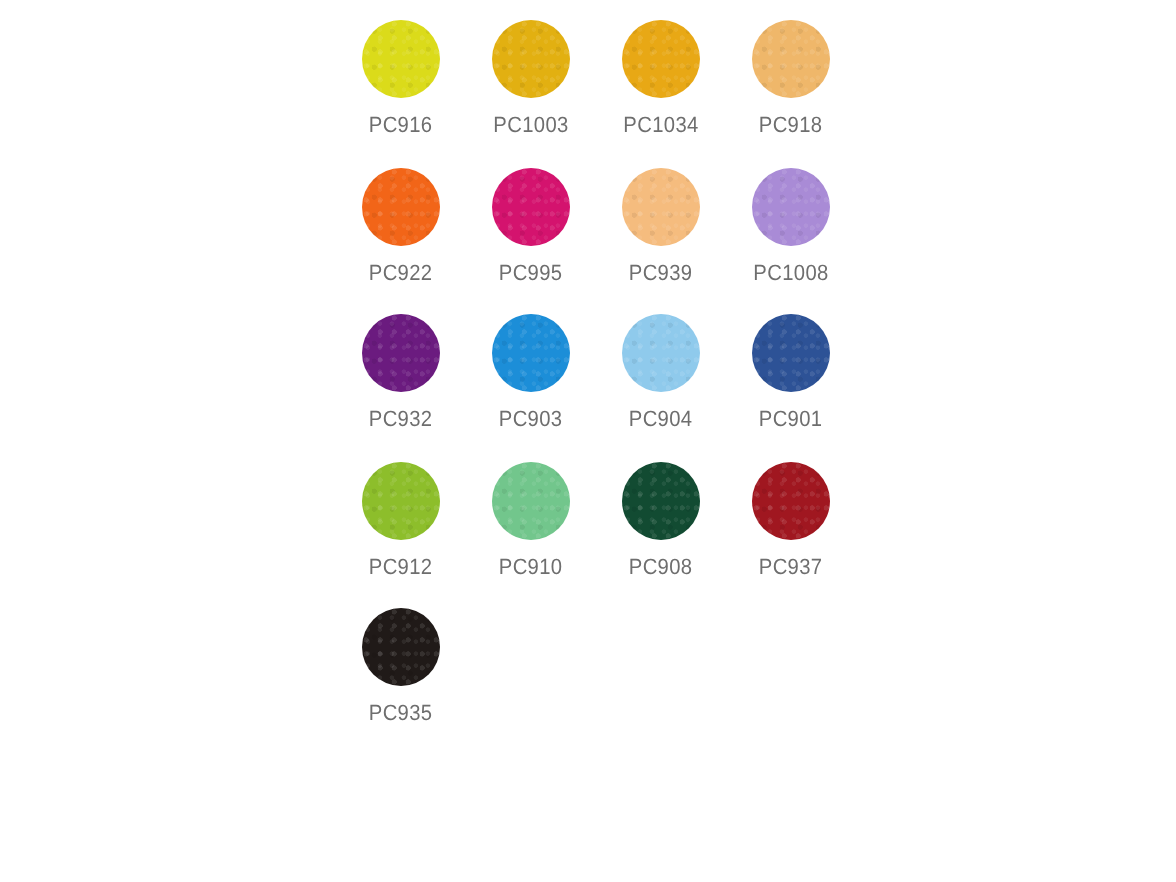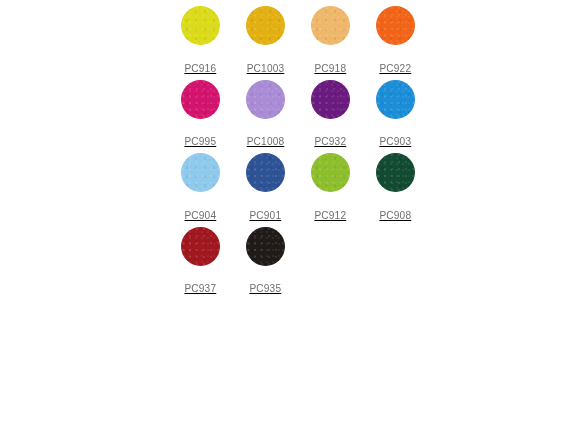--- a/index.html
+++ b/index.html
@@ -32,24 +32,23 @@
     grid-template-columns: repeat(4, 1fr);
     grid-template-rows: repeat(6, 1fr);
     column-gap: 0px;
     row-gap: 0px;
   }
 
   .swatch-cell {
     display: flex;
     flex-direction: column;
     align-items: center;
-    justify-content: space-between;
+    justify-content: center;
     padding-top: 6px;
     box-sizing: border-box;
-    text-decoration: underline;
   }
 
   .swatch-dot {
     width: 39px;
     height: 39px;
     border-radius: 50%;
     background: #cccccc;
     position: relative;
   }
 
@@ -90,30 +89,38 @@
   <div class="swatch-grid">
       <div class="swatch-cell">
         <div class="swatch-dot" style="background: rgb(219, 219, 26);"></div>
         <div class="swatch-label">PC916</div>
       </div>
       <div class="swatch-cell">
         <div class="swatch-dot" style="background: rgb(226, 176, 17);"></div>
         <div class="swatch-label">PC1003</div>
       </div>
       <div class="swatch-cell">
+        <div class="swatch-dot" style="background: rgb(232, 168, 21);"></div>
+        <div class="swatch-label">PC1034</div>
+      </div>
+      <div class="swatch-cell">
         <div class="swatch-dot" style="background: rgb(239, 183, 106);"></div>
         <div class="swatch-label">PC918</div>
       </div>
       <div class="swatch-cell">
         <div class="swatch-dot" style="background: rgb(242, 101, 24);"></div>
         <div class="swatch-label">PC922</div>
       </div>
       <div class="swatch-cell">
         <div class="swatch-dot" style="background: rgb(212, 19, 110);"></div>
         <div class="swatch-label">PC995</div>
+      </div>
+      <div class="swatch-cell">
+        <div class="swatch-dot" style="background: rgb(245, 188, 126);"></div>
+        <div class="swatch-label">PC939</div>
       </div>
       <div class="swatch-cell">
         <div class="swatch-dot" style="background: rgb(169, 139, 214);"></div>
         <div class="swatch-label">PC1008</div>
       </div>
       <div class="swatch-cell">
         <div class="swatch-dot" style="background: rgb(107, 27, 127);"></div>
         <div class="swatch-label">PC932</div>
       </div>
       <div class="swatch-cell">
@@ -126,20 +133,24 @@
       </div>
       <div class="swatch-cell">
         <div class="swatch-dot" style="background: rgb(45, 82, 150);"></div>
         <div class="swatch-label">PC901</div>
       </div>
       <div class="swatch-cell">
         <div class="swatch-dot" style="background: rgb(141, 190, 43);"></div>
         <div class="swatch-label">PC912</div>
       </div>
       <div class="swatch-cell">
+        <div class="swatch-dot" style="background: rgb(114, 198, 140);"></div>
+        <div class="swatch-label">PC910</div>
+      </div>
+      <div class="swatch-cell">
         <div class="swatch-dot" style="background: rgb(18, 75, 50);"></div>
         <div class="swatch-label">PC908</div>
       </div>
       <div class="swatch-cell">
         <div class="swatch-dot" style="background: rgb(160, 23, 32);"></div>
         <div class="swatch-label">PC937</div>
       </div>
       <div class="swatch-cell">
         <div class="swatch-dot" style="background: rgb(32, 26, 24);"></div>
         <div class="swatch-label">PC935</div>

